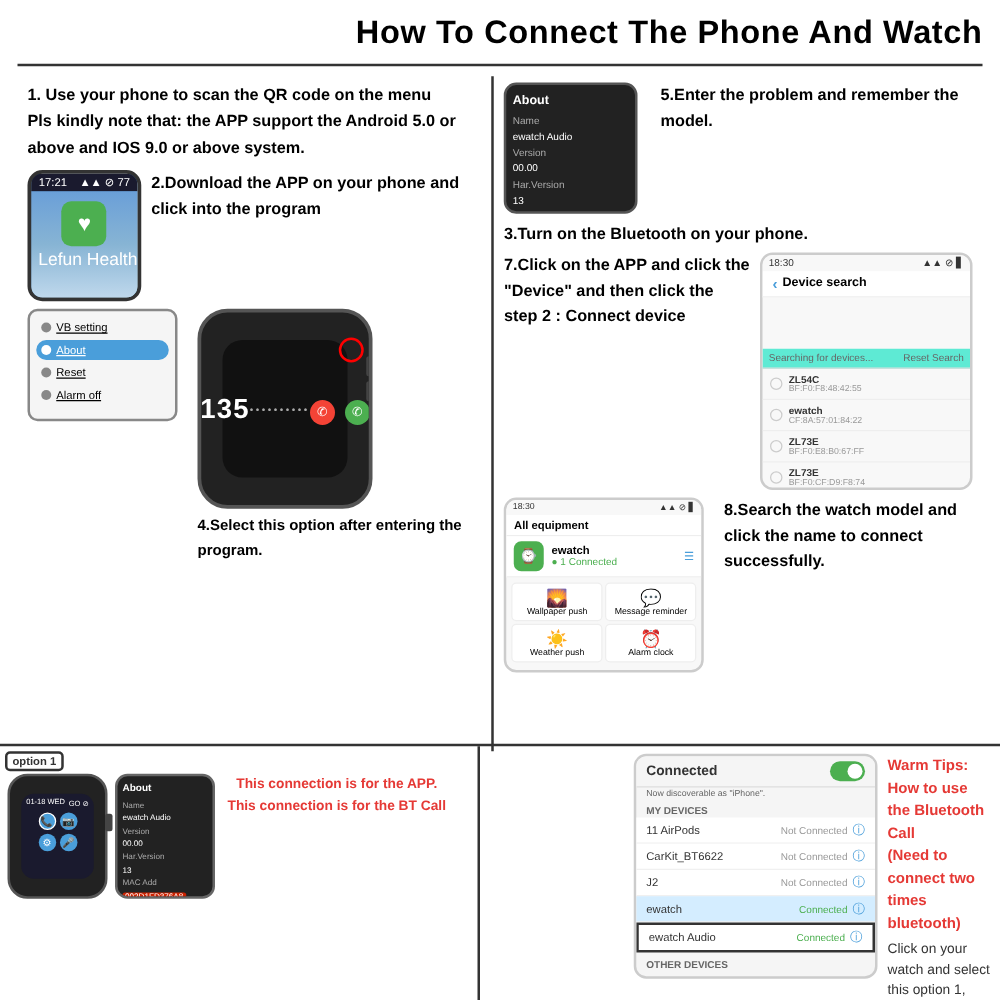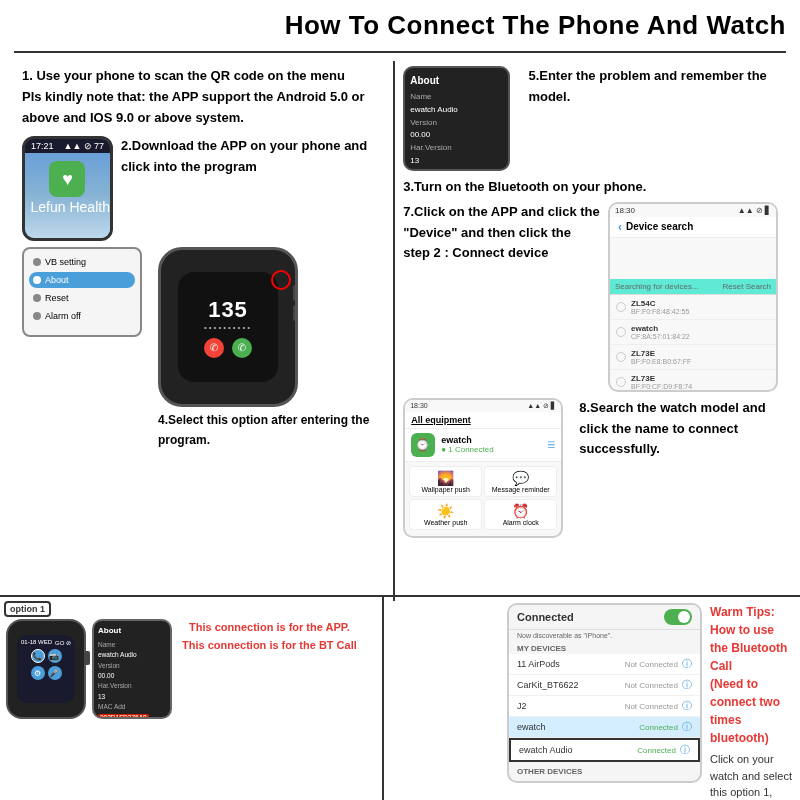--- a/index.html
+++ b/index.html
@@ -81,21 +81,20 @@
       justify-content: center;
       position: relative;
       overflow: hidden;
     }
     .watch-screen {
       width: 100px;
       height: 110px;
       background: #111;
       border-radius: 16px;
       display: flex;
-      flex-direction: column;
       align-items: center;
       justify-content: center;
       color: #fff;
       font-size: 11px;
     }
     .watch-time {
       font-size: 22px;
       font-weight: bold;
       color: #fff;
       letter-spacing: 1px;
@@ -153,20 +152,21 @@
       border-radius: 8px;
       padding: 5px;
       font-size: 9px;
     }
     .menu-row {
       display: flex;
       align-items: center;
       padding: 3px 4px;
       border-radius: 4px;
       margin-bottom: 2px;
+      text-decoration: underline;
     }
     .menu-row.highlighted {
       background: #4a9eda;
       color: white;
       border-radius: 10px;
     }
     .menu-dot {
       width: 8px;
       height: 8px;
       border-radius: 50%;
@@ -261,21 +261,20 @@
       padding: 2px 5px;
       font-size: 7px;
       color: #333;
     }
     .conn-header {
       background: #fff;
       padding: 3px 6px;
       border-bottom: 1px solid #eee;
       font-size: 9px;
       font-weight: bold;
-      text-decoration: underline;
     }
     .conn-device-row {
       display: flex;
       align-items: center;
       padding: 4px 6px;
       background: #fff;
       border-bottom: 1px solid #eee;
     }
     .conn-icon {
       width: 24px;

